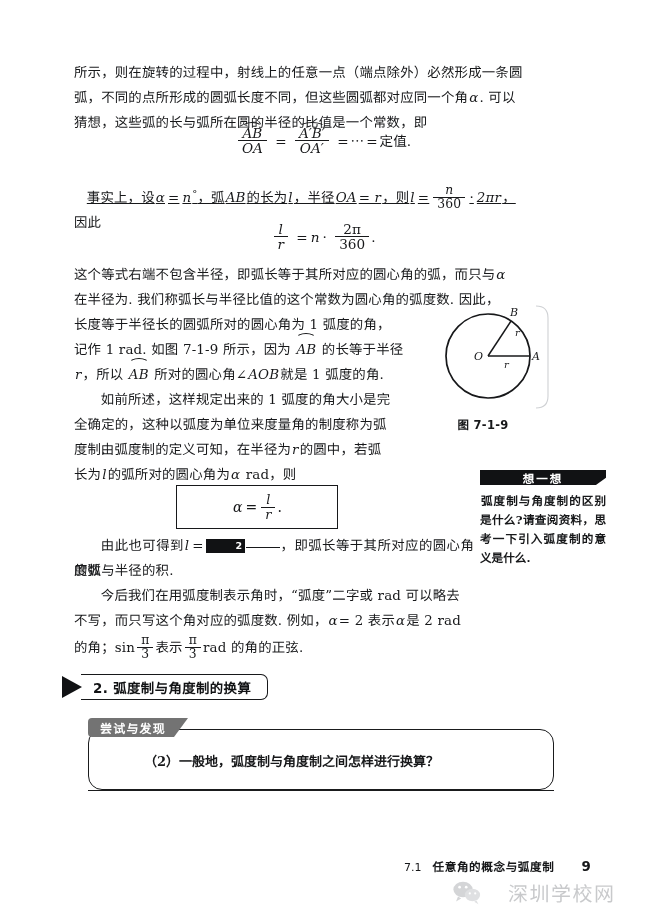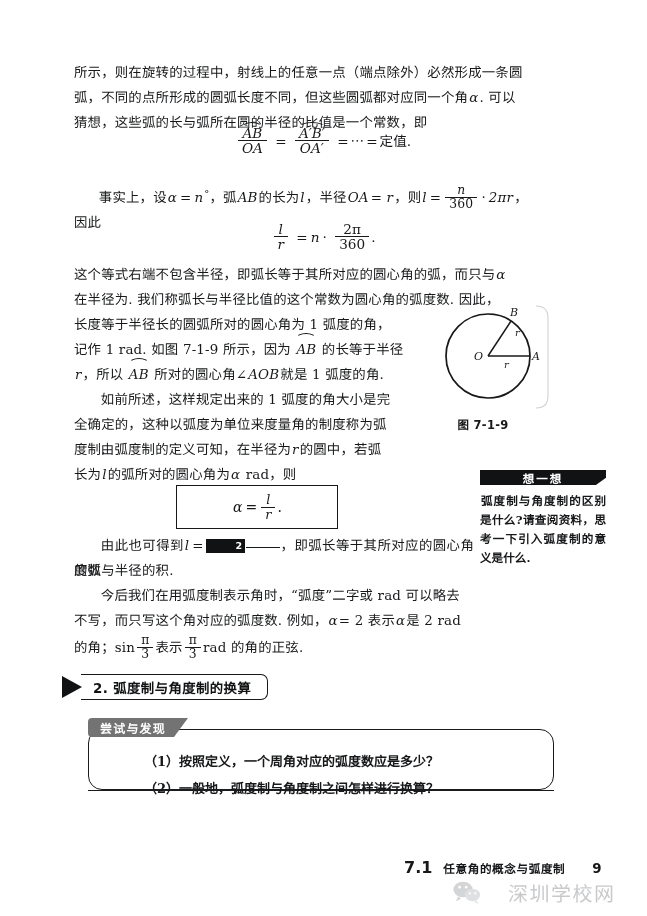--- a/index.html
+++ b/index.html
@@ -219,22 +219,22 @@
 
   
   .footer {
     position: absolute;
     display: flex;
     align-items: baseline;
     gap: 11px;
     font-family: "DejaVu Sans","Liberation Sans",sans-serif;
   }
   .footer-sec {
-    font-size: 16px;
-    font-weight: 700;
+    font-size: 11px;
+    font-weight: 400;
     color: #17181a;
   }
   .footer-title {
     font-size: 11.6px;
     font-weight: 700;
     letter-spacing: 0.6px;
     color: #17181a;
   }
   .footer-page {
     font-size: 13.4px;
@@ -295,21 +295,21 @@
       <span class="den"><span class="mi">OA</span></span>
     </span>
     <span class="mop">=</span>
     <span class="frac">
       <span class="num"><span class="arc">A′B′</span></span>
       <span class="den"><span class="mi">OA′</span></span>
     </span>
     <span class="mop">=</span><span>⋯</span><span class="mop">=</span><span>定值.</span>
   </div>
 
-  <div class="body-text" style="left:72px; top:181px; width:508px;">
+  <div class="body-text" style="left:60px; top:181px; width:508px;text-decoration:underline;">
     <span style="display:inline-block; width:2em;"></span><span>事实上，设</span><span class="mi">α</span><span class="mop">=</span><span class="mi">n</span><span style="font-size:0.75em; vertical-align:0.5em;">°</span><span>，弧</span><span class="mi">AB</span><span>的长为</span><span class="mi">l</span><span>，半径</span><span class="mi">OA</span><span class="mi">= r</span><span>，则</span><span class="mi">l</span><span class="mop">=</span><span class="frac"><span class="num"><span class="mi">n</span></span><span class="den"><span class="mn">360</span></span></span><span class="mop">·</span><span class="mi">2πr</span><span>，</span>
   </div>
 
   <div class="body-text" style="left:74px; top:210px; width:120px;">
     <span>因此</span>
   </div>
 
   <div class="display-eq" style="top:222px;">
     <span class="frac">
       <span class="num"><span class="mi">l</span></span>
@@ -414,21 +414,20 @@
       <span class="section-title">2. 弧度制与角度制的换算</span>
     </div>
   </div>
 
   <div class="discover" style="left:88px; top:718px; width:466px; height:72px;">
     <div class="discover-tab">
       <span>尝试与发现</span>
     </div>
     <div class="discover-frame"></div>
     <div class="discover-content">
-      <div>（1）按照定义，一个周角对应的弧度数应是多少？</div>
       <div>（2）一般地，弧度制与角度制之间怎样进行换算？</div>
     </div>
   </div>
   <div class="discover-rule" style="left:88px; top:790px; width:466px;"></div>
 
   <div class="footer" style="left:404px; top:858px;">
     <span class="footer-sec">7.1</span>
     <span class="footer-title">任意角的概念与弧度制</span>
     <span class="footer-page">9</span>
   </div>

